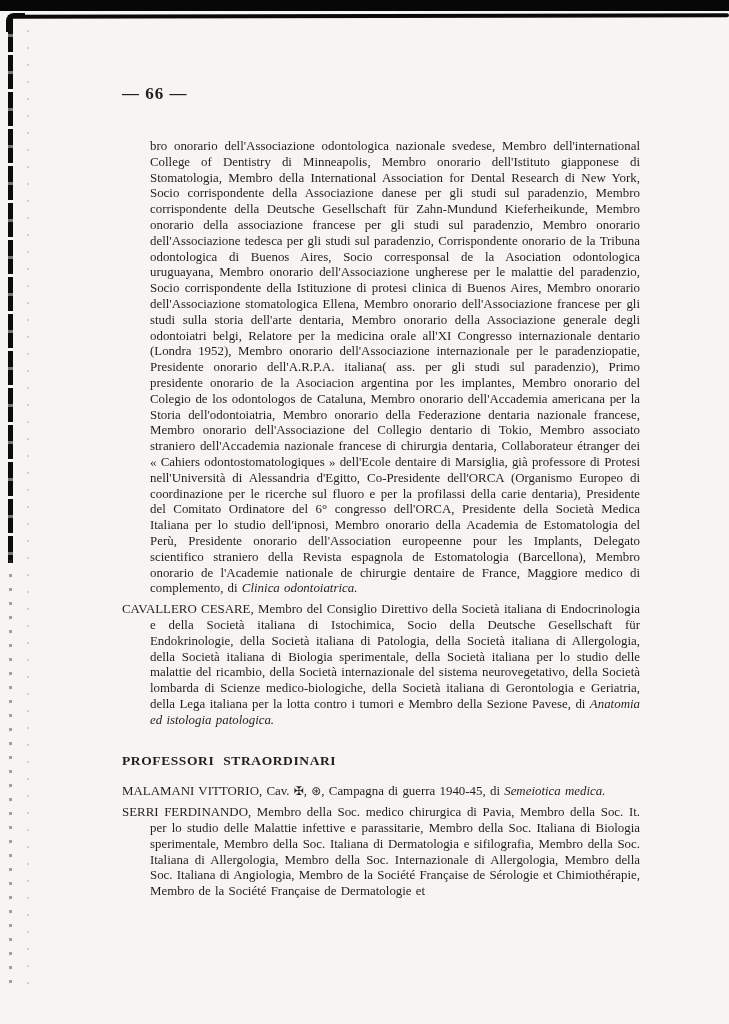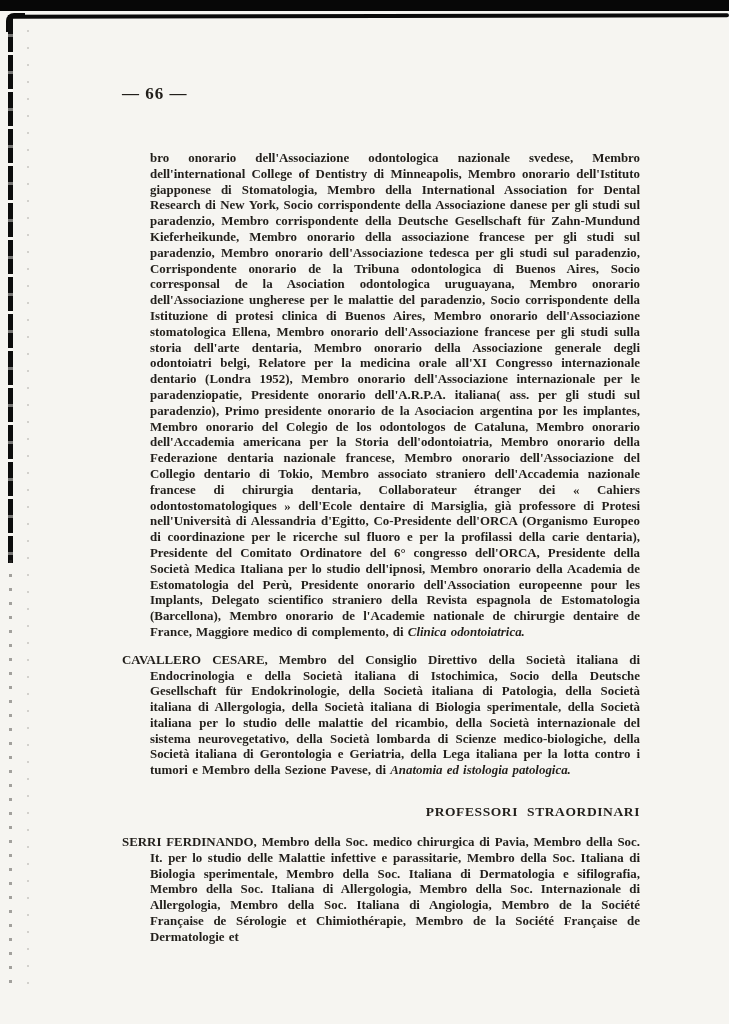--- a/index.html
+++ b/index.html
@@ -26,46 +26,47 @@
     position:absolute;top:30px;left:27px;width:2px;height:960px;
     background:repeating-linear-gradient(180deg,rgba(120,116,110,.28) 0 2px,transparent 2px 17px);
   }
   
   .page-number{
     position:absolute;top:84px;left:122px;width:518px;
     text-align:left;font-size:17px;font-weight:bold;letter-spacing:1px;
   }
   .text-block{position:absolute;top:139px;left:122px;width:518px;}
   .para{
-    margin:12px 0 5px 0;
+    margin:0 0 5px 0;
     font-size:12.9px;line-height:15.8px;
-    text-align:justify;word-spacing:1px;font-weight:bold;
+    text-align:justify;word-spacing:1px;
   }
   .para.cont{padding-left:28px;}
   .para.entry{padding-left:28px;text-indent:-28px;}
   .it{font-style:italic;}
   .glyph{font-family:"DejaVu Sans",sans-serif;font-size:12px;}
   .section-heading{
     margin:25px 0 15px 0;
-    text-align:right;font-size:13.5px;font-weight:bold;
+    text-align:left;font-size:13.5px;font-weight:bold;
     letter-spacing:0.6px;word-spacing:5px;
   }
 </style>
 </head>
 <body>
 
 <div class="page">
   <div class="top-edge"></div>
   <div class="top-line"></div>
   <div class="corner-curve"></div>
   <div class="left-bar"></div>
   <div class="left-bar-fade"></div>
   <div class="speckle-line"></div>
 
   <div class="page-number">— 66 —</div>
 
   <div class="text-block">
       <p class="para cont"><span>bro onorario dell'Associazione odontologica nazionale svedese, Membro dell'international College of Dentistry di Minneapolis, Membro onorario dell'Istituto giapponese di Stomatologia, Membro della International Association for Dental Research di New York, Socio corrispondente della Associazione danese per gli studi sul paradenzio, Membro corrispondente della Deutsche Gesellschaft für Zahn-Mundund Kieferheikunde, Membro onorario della associazione francese per gli studi sul paradenzio, Membro onorario dell'Associazione tedesca per gli studi sul paradenzio, Corrispondente onorario de la Tribuna odontologica di Buenos Aires, Socio corresponsal de la Asociation odontologica uruguayana, Membro onorario dell'Associazione ungherese per le malattie del paradenzio, Socio corrispondente della Istituzione di protesi clinica di Buenos Aires, Membro onorario dell'Associazione stomatologica Ellena, Membro onorario dell'Associazione francese per gli studi sulla storia dell'arte dentaria, Membro onorario della Associazione generale degli odontoiatri belgi, Relatore per la medicina orale all'XI Congresso internazionale dentario (Londra 1952), Membro onorario dell'Associazione internazionale per le paradenziopatie, Presidente onorario dell'A.R.P.A. italiana( ass. per gli studi sul paradenzio), Primo presidente onorario de la Asociacion argentina por les implantes, Membro onorario del Colegio de los odontologos de Cataluna, Membro onorario dell'Accademia americana per la Storia dell'odontoiatria, Membro onorario della Federazione dentaria nazionale francese, Membro onorario dell'Associazione del Collegio dentario di Tokio, Membro associato straniero dell'Accademia nazionale francese di chirurgia dentaria, Collaborateur étranger dei « Cahiers odontostomatologiques » dell'Ecole dentaire di Marsiglia, già professore di Protesi nell'Università di Alessandria d'Egitto, Co-Presidente dell'ORCA (Organismo Europeo di coordinazione per le ricerche sul fluoro e per la profilassi della carie dentaria), Presidente del Comitato Ordinatore del 6° congresso dell'ORCA, Presidente della Società Medica Italiana per lo studio dell'ipnosi, Membro onorario della Academia de Estomatologia del Perù, Presidente onorario dell'Association europeenne pour les Implants, Delegato scientifico straniero della Revista espagnola de Estomatologia (Barcellona), Membro onorario de l'Academie nationale de chirurgie dentaire de France, Maggiore medico di complemento, di </span><span class="it">Clinica odontoiatrica.</span></p>
       <p class="para entry"><span>CAVALLERO CESARE, Membro del Consiglio Direttivo della Società italiana di Endocrinologia e della Società italiana di Istochimica, Socio della Deutsche Gesellschaft für Endokrinologie, della Società italiana di Patologia, della Società italiana di Allergologia, della Società italiana di Biologia sperimentale, della Società italiana per lo studio delle malattie del ricambio, della Società internazionale del sistema neurovegetativo, della Società lombarda di Scienze medico-biologiche, della Società italiana di Gerontologia e Geriatria, della Lega italiana per la lotta contro i tumori e Membro della Sezione Pavese, di </span><span class="it">Anatomia ed istologia patologica.</span></p>
       <div class="section-heading">PROFESSORI STRAORDINARI</div>
+      <p class="para entry"><span>MALAMANI VITTORIO, Cav. </span><span class="glyph">✠</span><span>, </span><span class="glyph">⊛</span><span>, Campagna di guerra 1940-45, di </span><span class="it">Semeiotica medica.</span></p>
       <p class="para entry"><span>SERRI FERDINANDO, Membro della Soc. medico chirurgica di Pavia, Membro della Soc. It. per lo studio delle Malattie infettive e parassitarie, Membro della Soc. Italiana di Biologia sperimentale, Membro della Soc. Italiana di Dermatologia e sifilografia, Membro della Soc. Italiana di Allergologia, Membro della Soc. Internazionale di Allergologia, Membro della Soc. Italiana di Angiologia, Membro de la Société Française de Sérologie et Chimiothérapie, Membro de la Société Française de Dermatologie et</span></p>
     </div>
 </div>
 
 </body></html>

